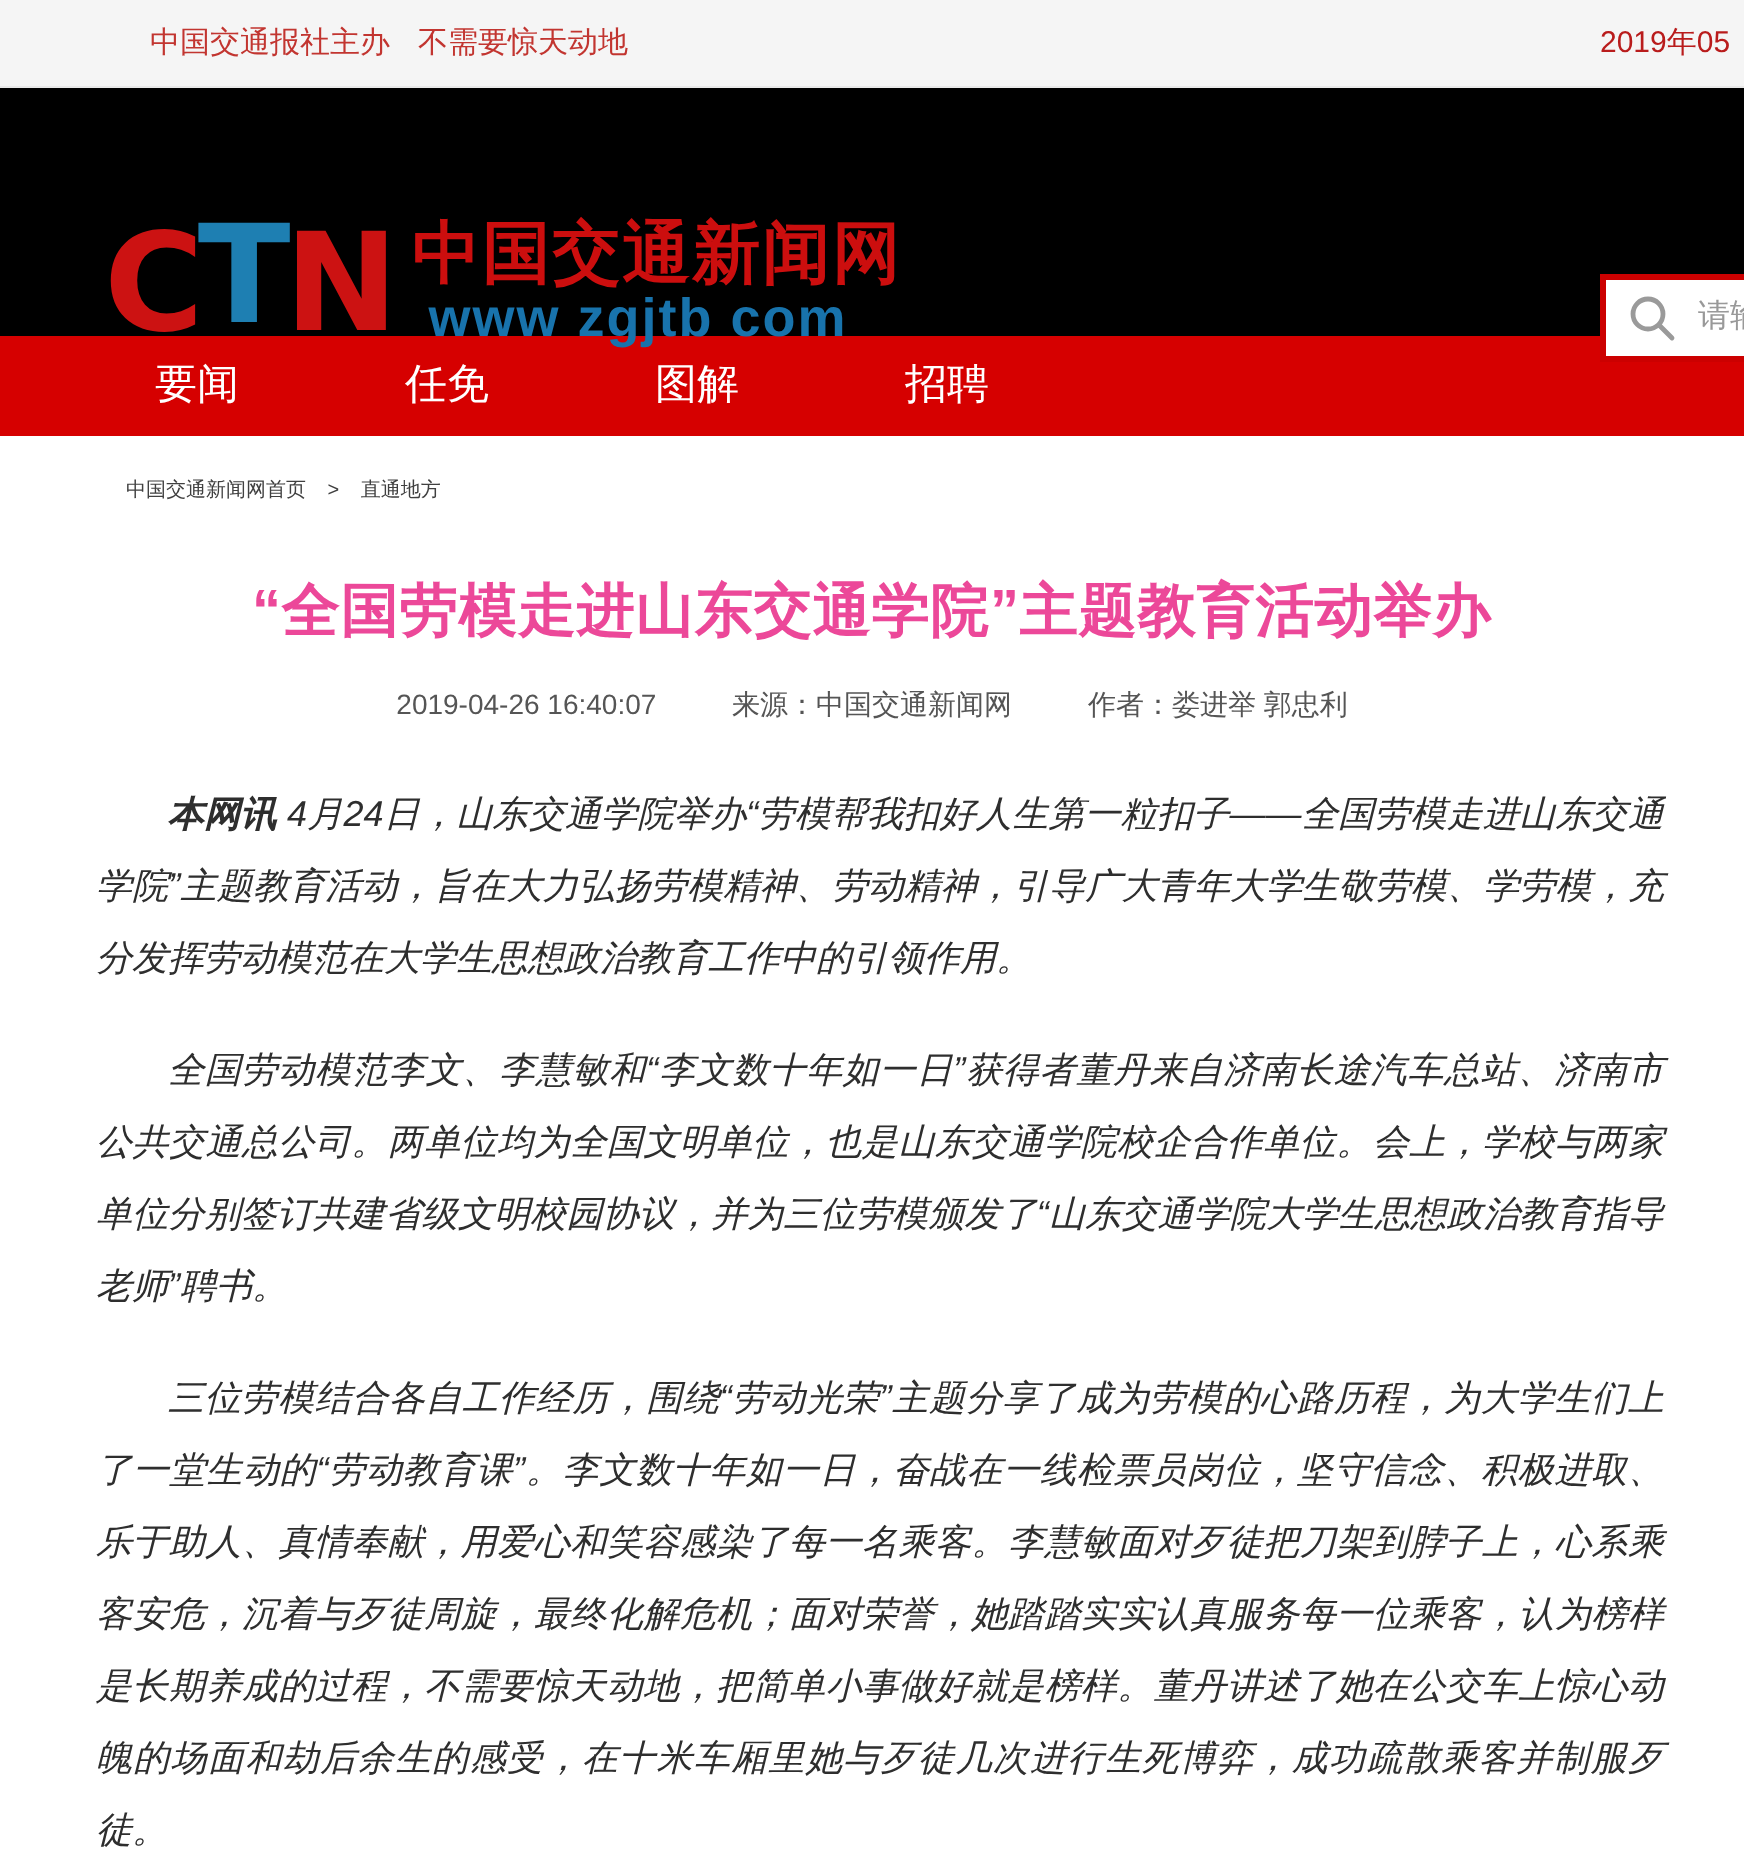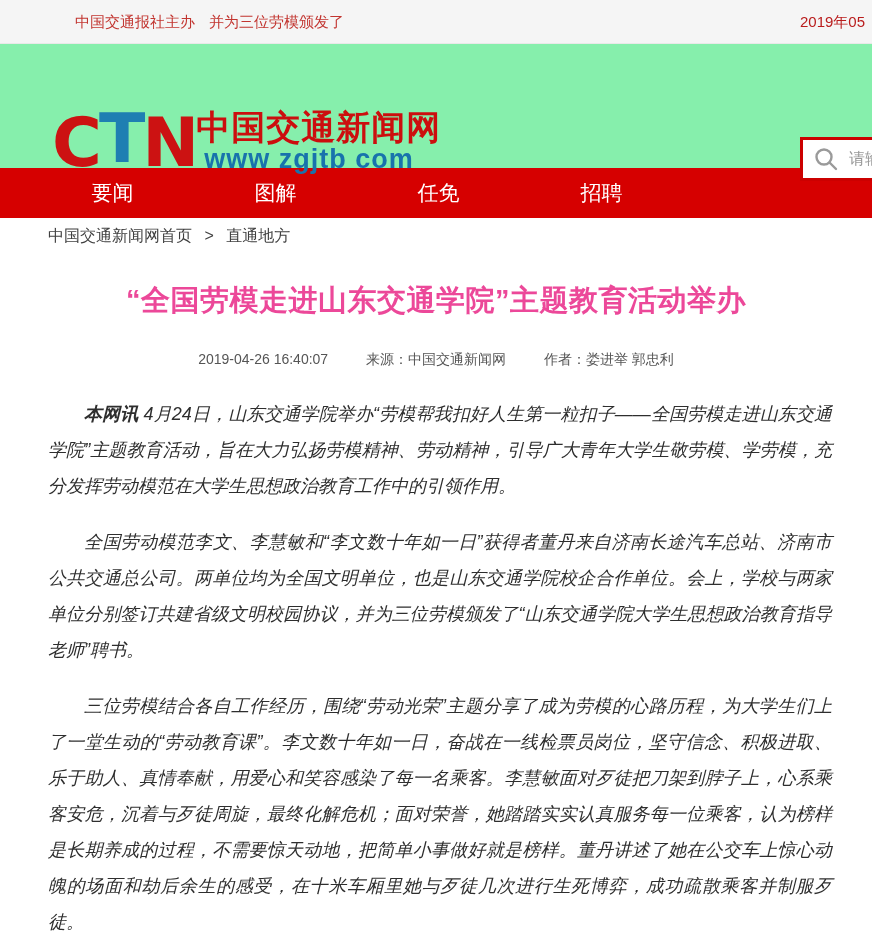--- a/index.html
+++ b/index.html
@@ -13,58 +13,58 @@
   body{
     width:872px;height:931px;overflow:hidden;background:#fff;position:relative;
     font-family:"Liberation Sans","DejaVu Sans",sans-serif;
   }
   
   .topbar{height:44px;background:var(--topbar-bg);border-bottom:1px solid var(--topbar-border);position:relative;}
   .topbar-left{position:absolute;left:75px;top:0;line-height:44px;font-size:15px;color:var(--topbar-red);white-space:nowrap;}
   .topbar-left span{margin-right:14px;}
   .topbar-date{position:absolute;left:800px;top:0;line-height:44px;font-size:15px;color:#b91c1c;white-space:nowrap;}
   
-  .header{height:124px;position:relative;background:#86efac;}
+  .header{height:124px;position:relative;background:#000000;}
   .logo{position:absolute;left:52px;top:66px;display:flex;align-items:flex-end;cursor:pointer;}
   .logo-letters{font-size:68px;line-height:0.92;font-weight:800;letter-spacing:-3px;font-family:"DejaVu Sans","Liberation Sans",sans-serif;}
   .logo-letters span{display:inline-block;}
   .logo-letters span.raised{position:relative;top:-4px;}
-  .site-text{padding-bottom:2px;}
+  .site-text{margin-left:10px;padding-bottom:2px;}
   .site-name{font-size:34px;font-weight:bold;color:var(--site-red);letter-spacing:1px;line-height:1.05;}
   .site-url{font-size:27px;font-weight:bold;color:var(--site-blue);letter-spacing:1px;margin-left:8px;line-height:1.0;}
   .search-box{
     position:absolute;left:800px;top:93px;width:230px;height:44px;background:#fff;
     border:3px solid var(--search-border);display:flex;align-items:center;padding-left:10px;
   }
   .search-icon{width:26px;height:26px;flex:0 0 26px;cursor:pointer;}
   .search-input{border:none;outline:none;flex:1;margin-left:8px;font-size:16px;color:#666;background:transparent;
     font-family:"Liberation Sans","DejaVu Sans",sans-serif;}
   .search-input::placeholder{color:var(--text-gray);}
   
-  .nav{height:50px;background:var(--nav-red);display:flex;padding-left:50px;gap:38px;}
+  .nav{height:50px;background:var(--nav-red);display:flex;padding-left:36px;}
   .nav-item{width:125px;text-align:center;line-height:50px;color:#fff;font-size:21px;cursor:pointer;white-space:nowrap;}
   .nav-item.active{flex:1;background:var(--nav-dark);}
   
-  .breadcrumb{padding:8px 0 0 48px;font-size:16px;color:#404040;}
+  .breadcrumb{padding:20px 0 0 48px;font-size:10px;color:#404040;margin-left:15px;}
   .crumb{cursor:pointer;}
   .crumb-sep{margin:0 8px;color:#404040;}
   
   .article-title{margin:34px 40px 0 40px;text-align:center;font-size:29px;font-weight:bold;color:#ec4899;letter-spacing:0.5px;}
-  .article-meta{margin-top:30px;text-align:center;font-size:14px;color:var(--text-meta);}
+  .article-meta{margin-top:18px;text-align:center;font-size:14px;color:var(--text-meta);}
   .article-meta span{margin:0 17px;}
   .article-body{margin:27px 40px 0 48px;width:784px;font-size:18px;line-height:36px;color:var(--text-dark);text-align:justify;}
   .article-body p{margin:0 0 20px 0;text-indent:2em;font-style:italic;}
   .article-body .lead{font-weight:bold;}
 </style>
 </head>
 <body>
 
 <div class="topbar">
   <div class="topbar-left">
-    <span>中国交通报社主办</span><span>并为三位劳模颁发了</span>
+    <span>中国交通报社主办</span><span>不需要惊天动地</span>
   </div>
   <div class="topbar-date">2019年05</div>
 </div>
 
 <div class="header">
   <div class="logo">
     <div class="logo-letters" id="logo-letters"><span style="color: rgb(204, 18, 18);">C</span><span class="raised" style="color: rgb(30, 127, 178);">T</span><span style="color: rgb(204, 18, 18);">N</span></div>
     <div class="site-text">
       <div class="site-name">中国交通新闻网</div>
       <div class="site-url">www zgjtb com</div>
@@ -74,22 +74,22 @@
     <svg class="search-icon" viewBox="0 0 26 26">
       <circle cx="11" cy="11" r="7.5" fill="none" stroke="#9a9a9a" stroke-width="2.4"></circle>
       <line x1="16.5" y1="16.5" x2="23" y2="23" stroke="#9a9a9a" stroke-width="2.4" stroke-linecap="round"></line>
     </svg>
     <input class="search-input" type="text" placeholder="请输入关键词" style="">
   </div>
 </div>
 
 <div class="nav" id="nav-bar">
     <div class="nav-item">要闻</div>
+    <div class="nav-item">任免</div>
     <div class="nav-item">图解</div>
-    <div class="nav-item">任免</div>
     <div class="nav-item">招聘</div>
   </div>
 
 <div class="breadcrumb">
   <span class="crumb">中国交通新闻网首页</span>
   <span class="crumb-sep">&gt;</span>
   <span class="crumb">直通地方</span>
 </div>
 
 <h1 class="article-title">“全国劳模走进山东交通学院”主题教育活动举办</h1>

